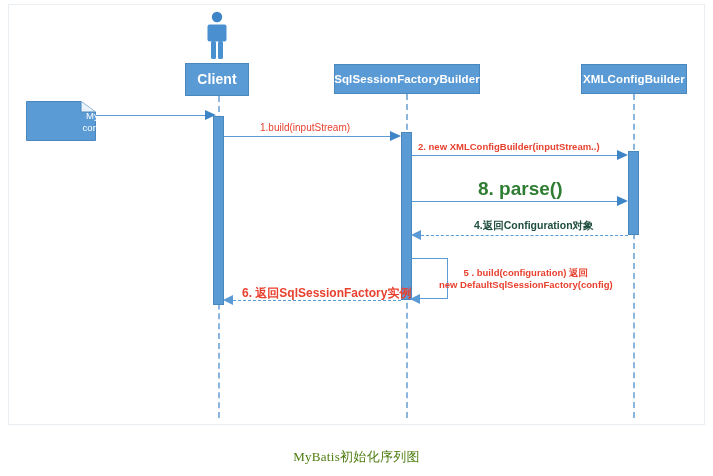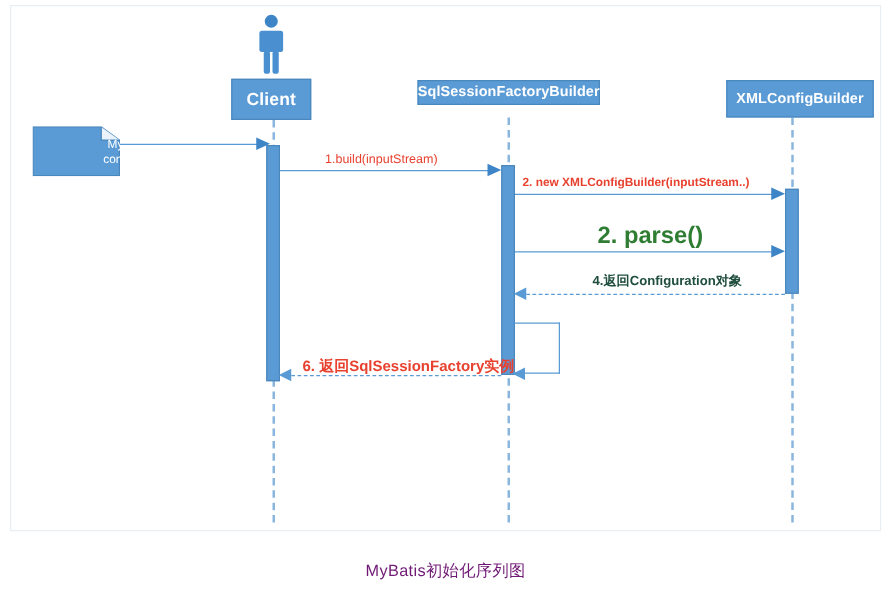--- a/index.html
+++ b/index.html
@@ -46,22 +46,22 @@
     font-weight: bold;
     display: flex;
     align-items: center;
     justify-content: center;
     text-align: center;
     box-sizing: border-box;
     letter-spacing: 0.1px;
     line-height: 1.1;
   }
   #p-client   { left: 176px; top: 58px; width: 64px;  height: 33px; font-size: 14px; }
-  #p-ssfb     { left: 325px; top: 59px; width: 146px; height: 20px; font-size: 11.5px; }
-  #p-xcb      { left: 572px; top: 59px; width: 118px; height: 30px; font-size: 11.5px; }
+  #p-ssfb     { left: 325px; top: 59px; width: 146px; height: 30px; font-size: 11.5px; }
+  #p-xcb      { left: 572px; top: 59px; width: 106px; height: 30px; font-size: 11.5px; }
 
   
   #actor {
     position: absolute;
     left: 194px;
     top: 6px;
     width: 28px;
     height: 50px;
   }
 
@@ -167,23 +167,24 @@
     box-sizing: border-box;
   }
 
   
   #caption {
     position: absolute;
     left: 0;
     top: 448px;
     width: 713px;
     text-align: center;
-    color: #701a75;
+    color: #4d7c0f;
     font-size: 13px;
     letter-spacing: 0.3px;
+    font-family: Liberation Serif, serif;
   }
 </style>
 </head>
 <body>
 
 <div id="page">
 
   <div id="canvas">
 
     <div id="actor">
@@ -221,28 +222,32 @@
     <div class="msg-line msg-solid" style="left:215px; top:131px; width:167px;"></div>
     <div class="arrow-right" style="left:381px; top:126px;"></div>
     <div class="msg-label lbl-red" id="lbl-m1">1.build(inputStream)</div>
 
     <div class="msg-line msg-solid" style="left:403px; top:150px; width:206px;"></div>
     <div class="arrow-right" style="left:608px; top:145px;"></div>
     <div class="msg-label lbl-red" id="lbl-m2">2. new XMLConfigBuilder(inputStream..)</div>
 
     <div class="msg-line msg-solid" style="left:403px; top:196px; width:206px;"></div>
     <div class="arrow-right" style="left:608px; top:191px;"></div>
-    <div class="msg-label lbl-green" id="lbl-m3">2. parse()</div>
+    <div class="msg-label lbl-green" id="lbl-m3">8. parse()</div>
 
     <div class="msg-line msg-dashed" style="left:412px; top:230px; width:207px;"></div>
     <div class="arrow-left-open" style="left:402px; top:225px;"></div>
     <div class="msg-label lbl-dark" id="lbl-m4">4.返回Configuration对象</div>
 
     <div id="selfcall"></div>
     <div class="arrow-left-open" style="left:401px; top:289px;"></div>
+    <div class="msg-label lbl-red" id="lbl-m5">
+      <div>5 . build(configuration) 返回</div>
+      <div>new DefaultSqlSessionFactory(config)</div>
+    </div>
 
     <div class="msg-line msg-dashed" style="left:224px; top:295px; width:168px;"></div>
     <div class="arrow-left-open" style="left:214px; top:290px;"></div>
     <div class="msg-label lbl-red" id="lbl-m6">6. 返回SqlSessionFactory实例</div>
 
   </div>
 
   <div id="caption">MyBatis初始化序列图</div>
 
 </div>

